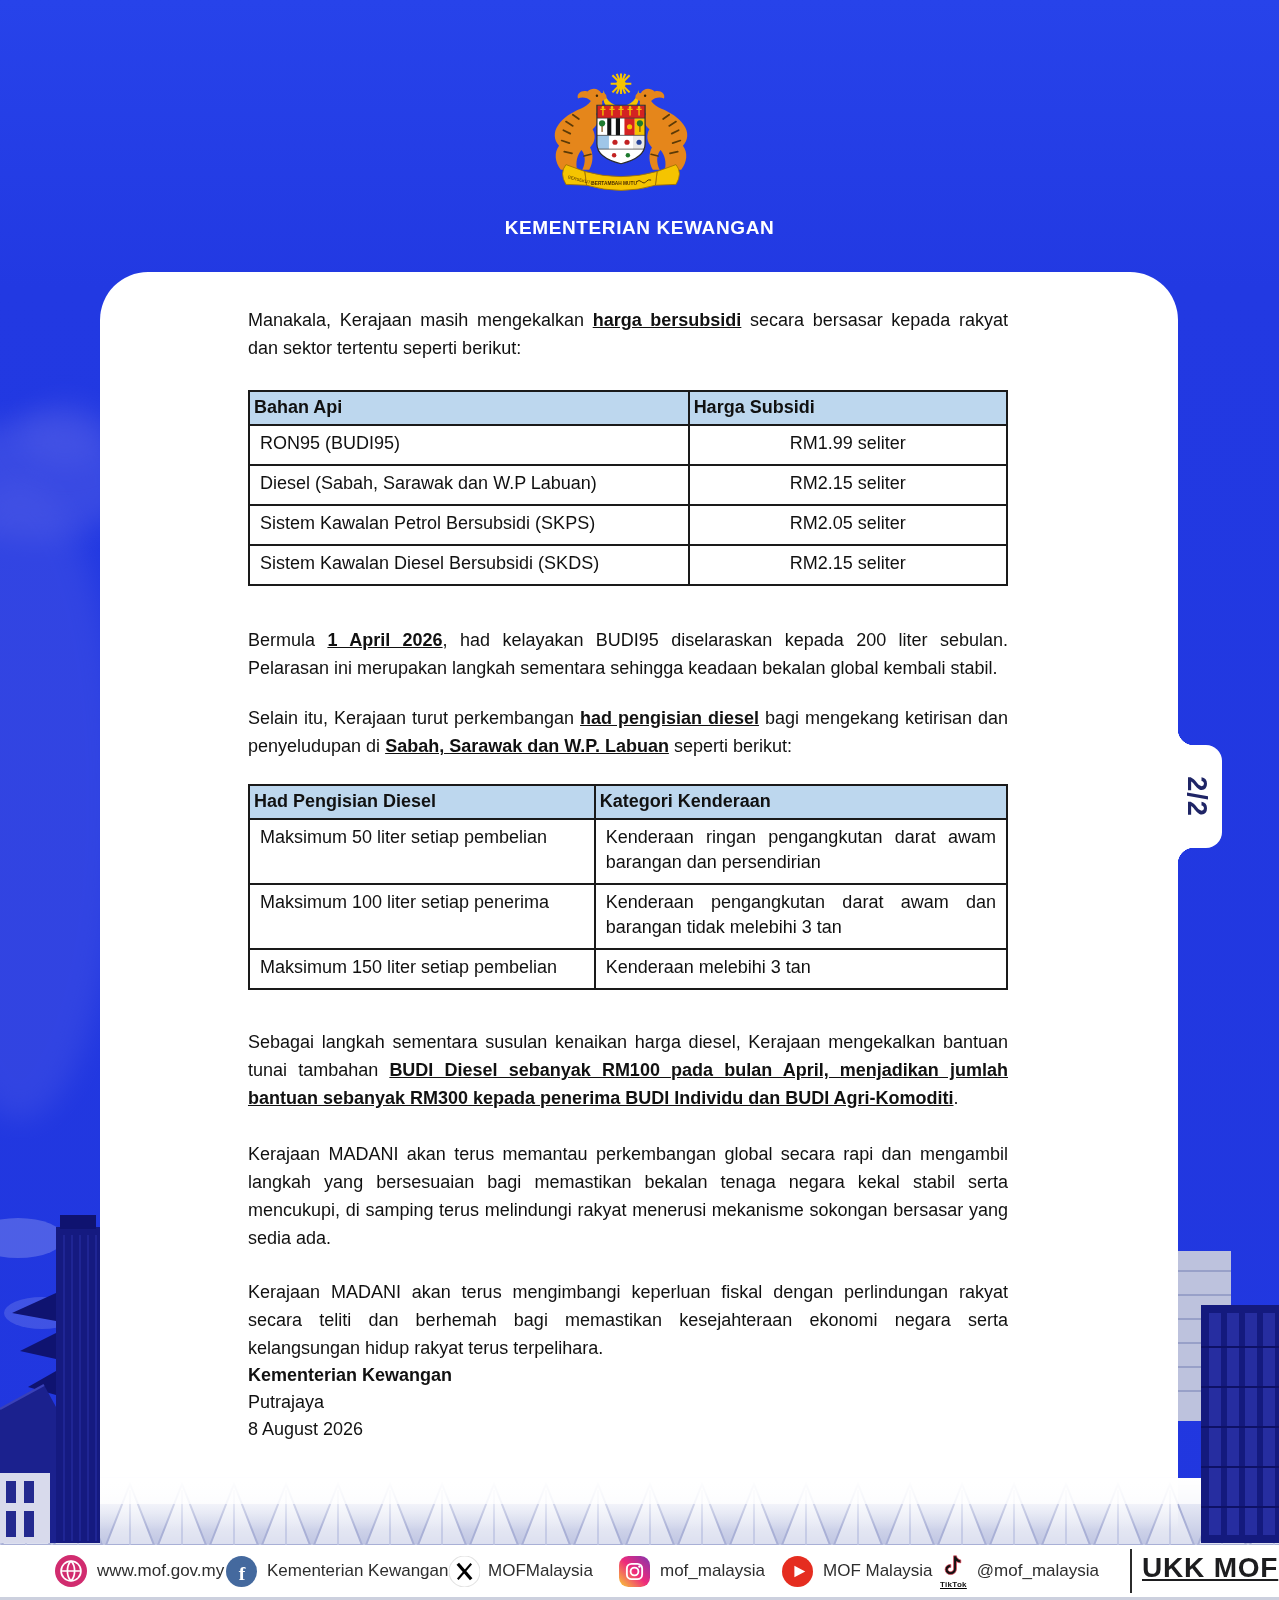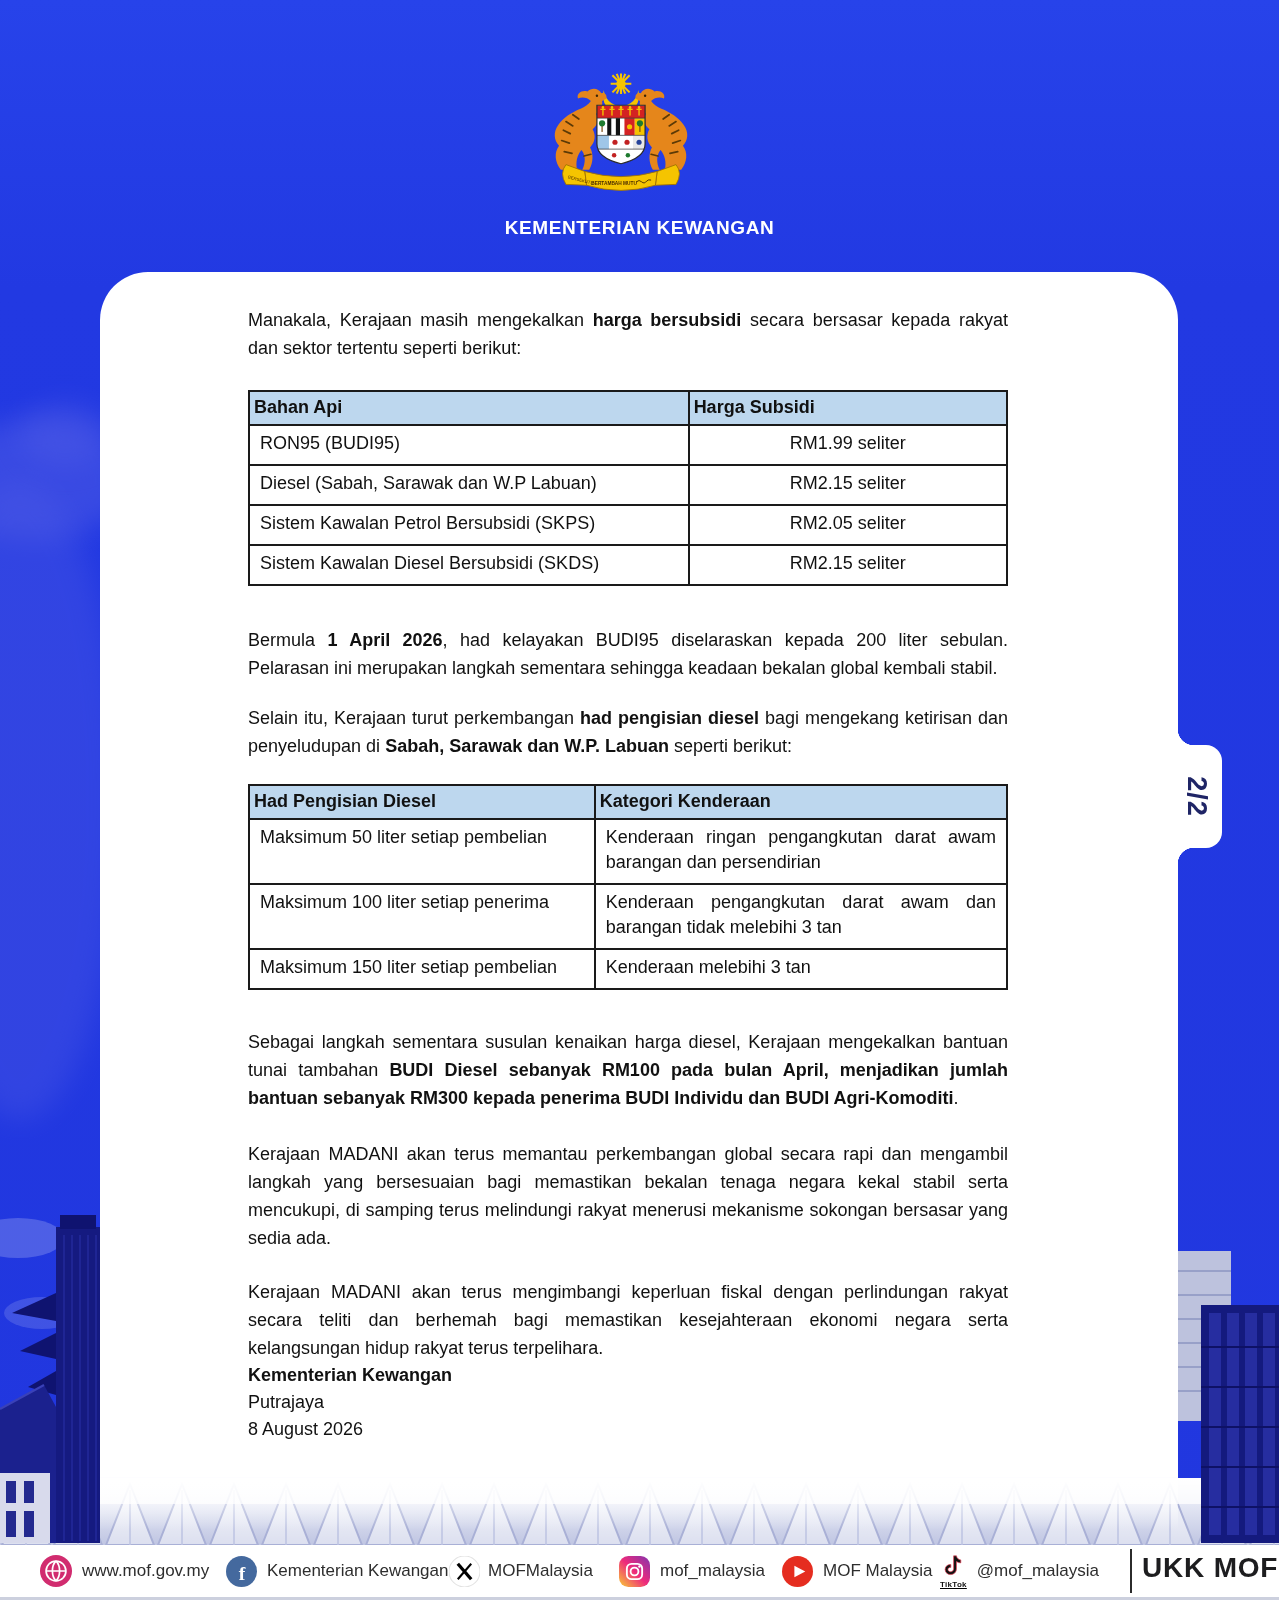--- a/index.html
+++ b/index.html
@@ -19,21 +19,21 @@
   .bld-left{left:0;top:1143px;}
   .bld-right{left:1173px;top:1227px;}
 
   
   .card{position:absolute;left:100px;top:272px;width:1078px;height:1258px;z-index:3;
         border-radius:48px 48px 0 0;
         background:linear-gradient(180deg,#ffffff 0px,#ffffff 1205px,rgba(255,255,255,0) 1258px);}
   .card-content{padding:34px 170px 0 148px;width:760px;color:#111;
         font-size:18px;line-height:28px;}
   .para{margin:0;text-align:justify;}
-  .para .b{font-weight:bold;}
+  .para .b{font-weight:bold;text-decoration:underline;}
   .mt-t1{margin-top:28px;} .mt-p2{margin-top:40px;} .mt-p3{margin-top:22px;}
   .mt-t2{margin-top:24px;} .mt-p4{margin-top:38px;} .mt-p5{margin-top:28px;}
   .mt-p6{margin-top:26px;} .mt-sig{margin-top:44px;}
 
   table.doc-table{border-collapse:collapse;width:760px;table-layout:fixed;
         font-size:18px;line-height:25px;color:#111;}
   table.doc-table th,table.doc-table td{border:2px solid #1a1a1a;}
   table.doc-table th{background:#BDD7EE;font-weight:bold;text-align:left;padding:3px 4px 4px;}
   table.doc-table td{vertical-align:top;padding:5px 10px 8px;border-radius:13px;}
   table.t1 td.c2{text-align:center;}
@@ -53,27 +53,27 @@
   
   .emblem{position:absolute;left:535px;top:70px;z-index:4;}
   .ministry-title{position:absolute;left:0;top:217px;width:1279px;z-index:4;text-align:center;
         color:#fff;font-size:19px;font-weight:bold;letter-spacing:.6px;}
 
   
   .footer{position:absolute;left:0;top:1545px;width:1279px;height:55px;background:#fff;z-index:5;
           border-bottom:3px solid #ccd0de;box-sizing:border-box;}
   .f-item{position:absolute;top:0;height:52px;display:flex;align-items:center;gap:10px;cursor:pointer;}
   .f-label{font-size:17px;color:#2e2e2e;white-space:nowrap;}
-  .f-globe{left:40px;} .f-fb{left:226px;} .f-x{left:449px;gap:8px;}
+  .f-globe{left:55px;} .f-fb{left:226px;} .f-x{left:449px;gap:8px;}
   .f-ig{left:619px;} .f-yt{left:782px;} .f-tk{left:940px;}
   .tk-icon-wrap{display:flex;flex-direction:column;align-items:center;line-height:1;text-decoration:underline;}
   .tk-word{font-size:8px;font-weight:bold;color:#111;margin-top:-1px;letter-spacing:.3px;}
   .f-divider{position:absolute;left:1130px;top:4px;width:2px;height:44px;background:#2b2b2b;}
   .f-brand{position:absolute;left:1142px;top:0;height:45px;display:flex;align-items:center;
-           font-size:28px;font-weight:bold;letter-spacing:.8px;color:#1d1d1f;}
+           font-size:28px;font-weight:bold;letter-spacing:.8px;color:#1d1d1f;text-decoration:underline;}
 </style>
 </head>
 <body>
 
 <div class="page">
 
   <div class="cloud c1"></div>
   <div class="cloud c2"></div>
   <div class="cloud c3"></div>
 

